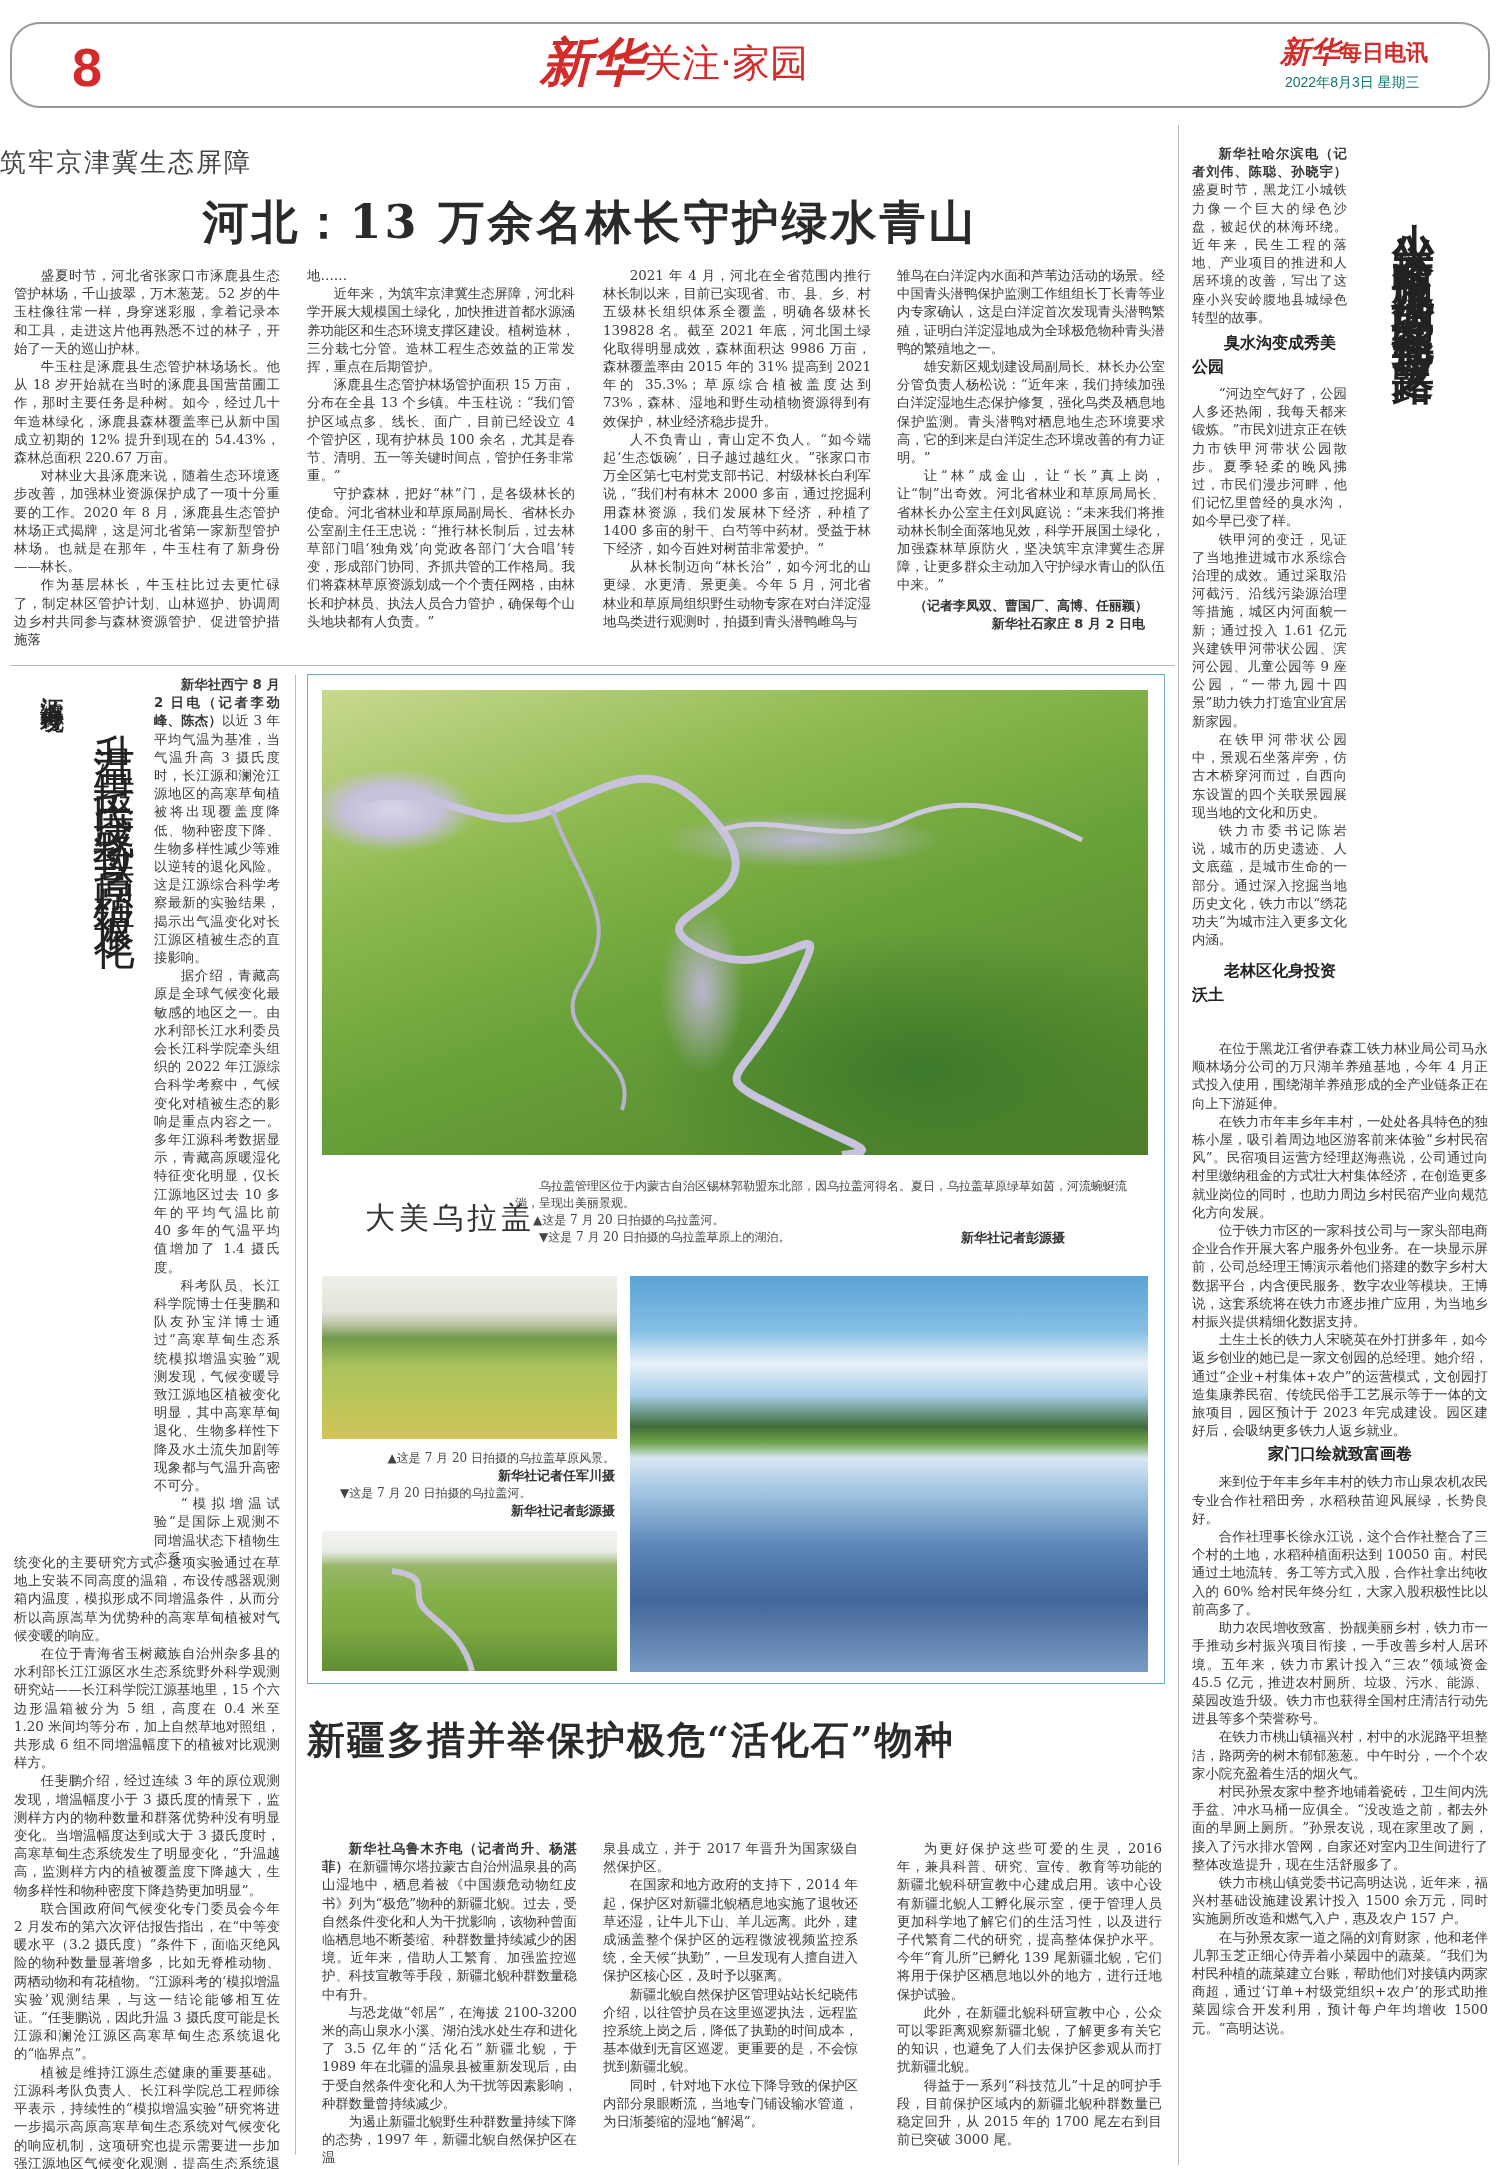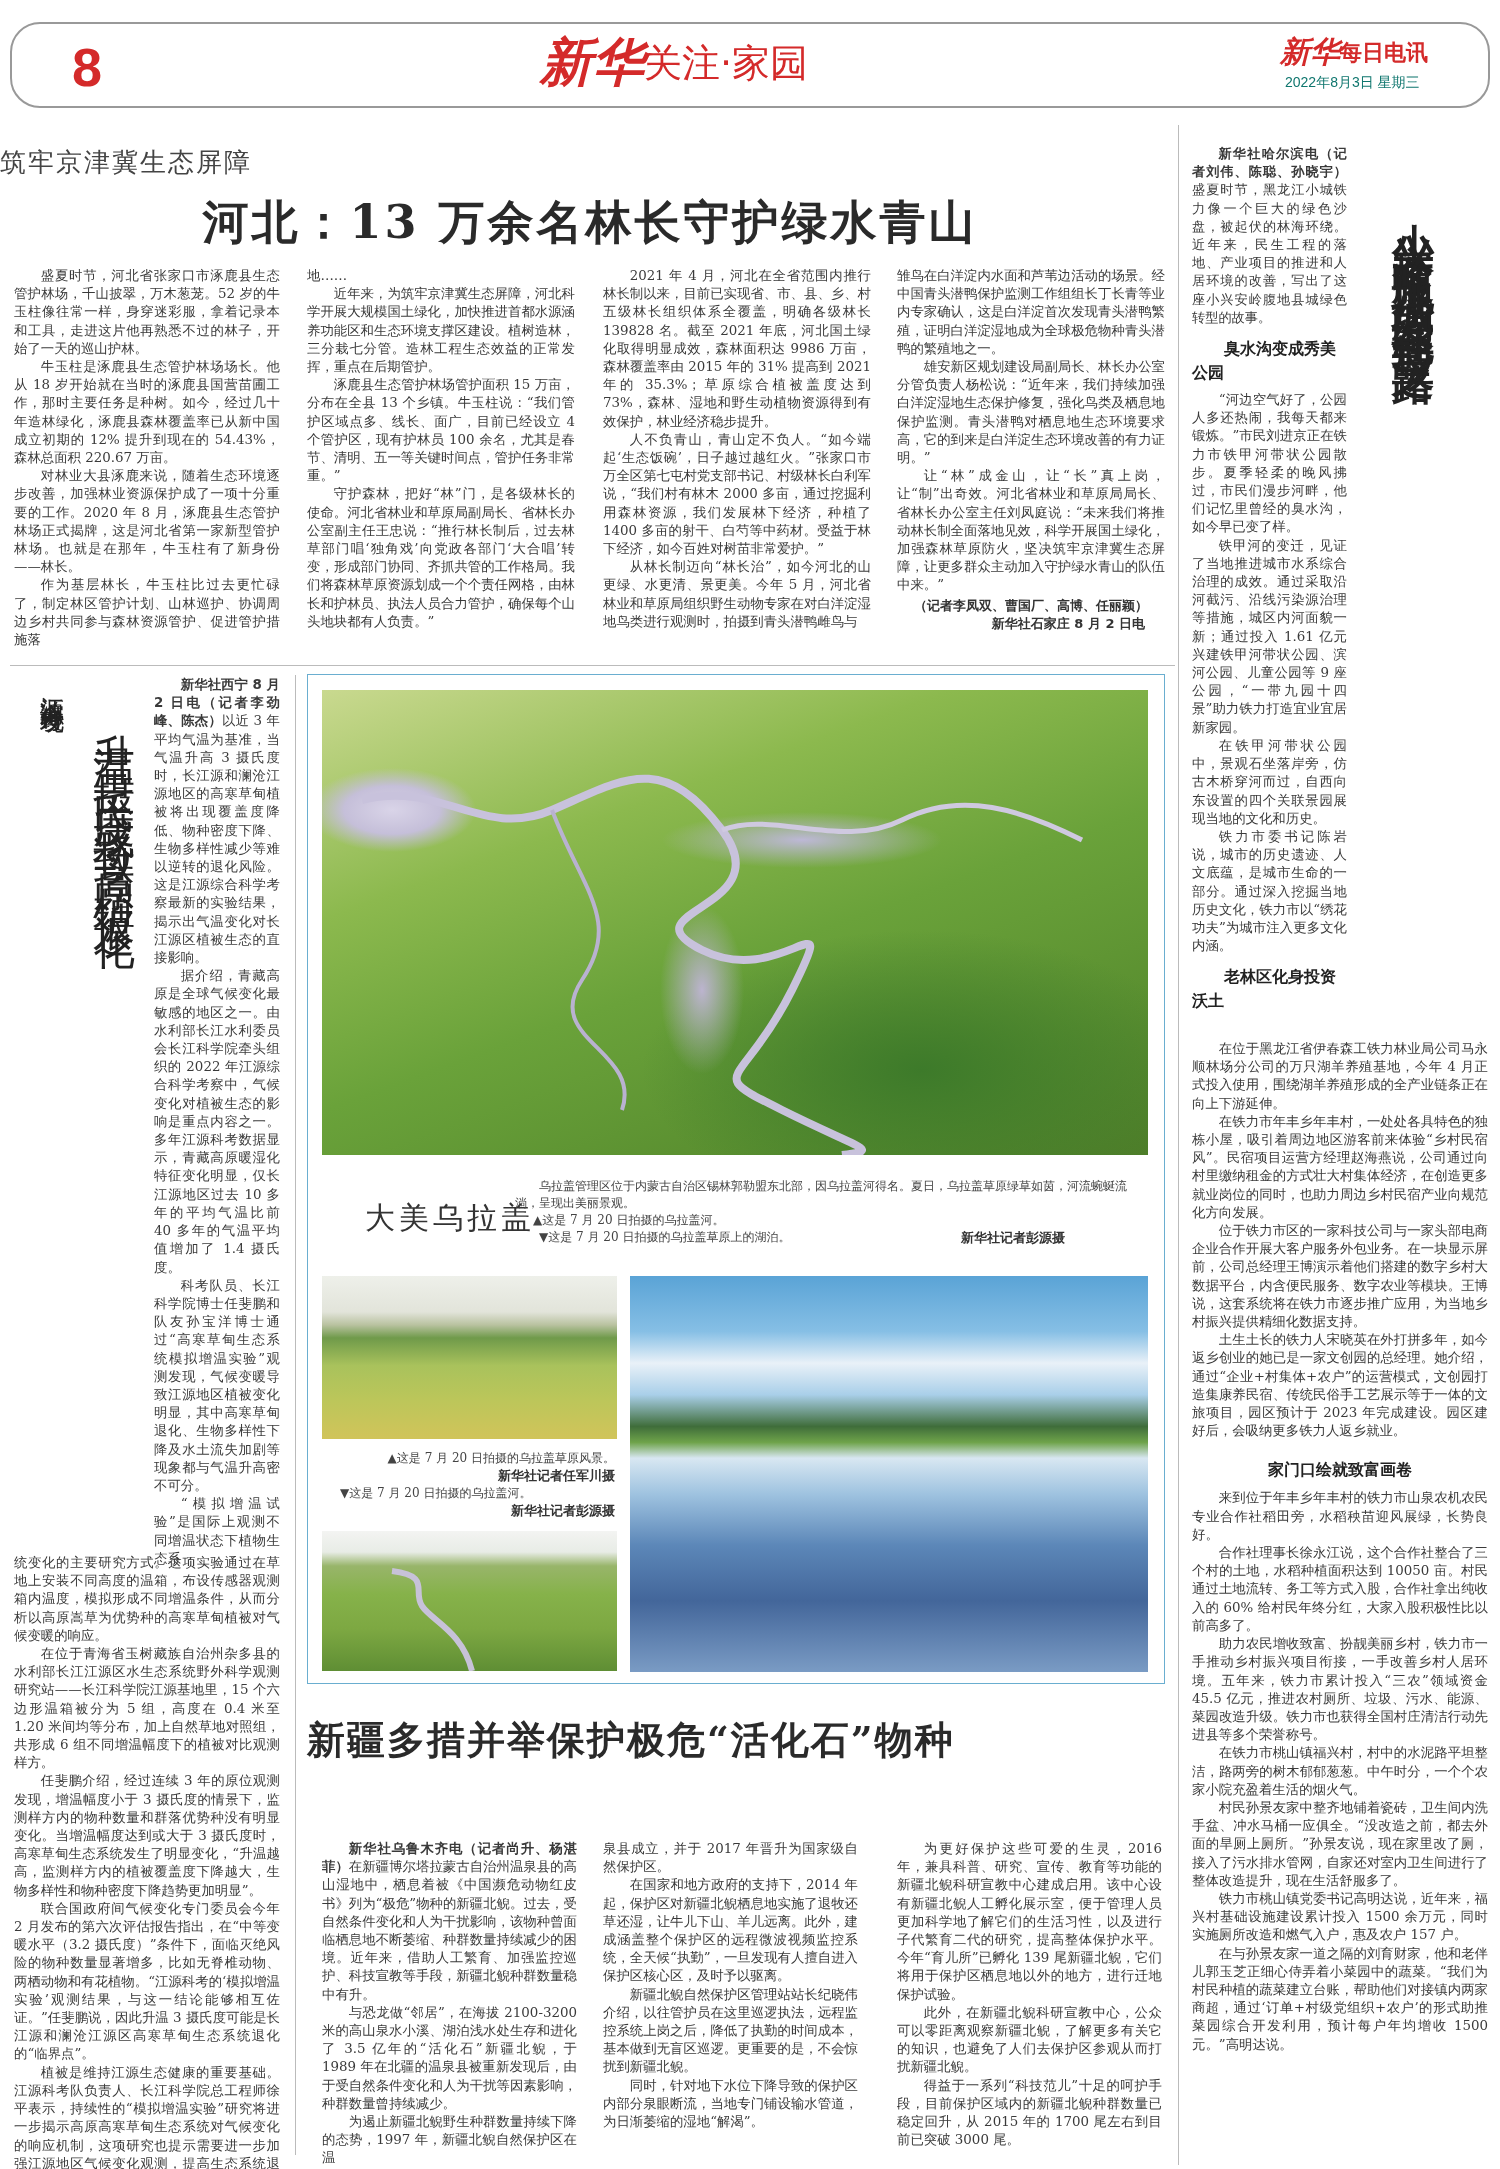--- a/index.html
+++ b/index.html
@@ -136,33 +136,33 @@
 <div class="col" style="left:897px;top:1840px;width:265px">
   <p class="p">为更好保护这些可爱的生灵，2016 年，兼具科普、研究、宣传、教育等功能的新疆北鲵科研宣教中心建成启用。该中心设有新疆北鲵人工孵化展示室，便于管理人员更加科学地了解它们的生活习性，以及进行子代繁育二代的研究，提高整体保护水平。今年“育儿所”已孵化 139 尾新疆北鲵，它们将用于保护区栖息地以外的地方，进行迁地保护试验。</p>
   <p class="p">此外，在新疆北鲵科研宣教中心，公众可以零距离观察新疆北鲵，了解更多有关它的知识，也避免了人们去保护区参观从而打扰新疆北鲵。</p>
   <p class="p">得益于一系列“科技范儿”十足的呵护手段，目前保护区域内的新疆北鲵种群数量已稳定回升，从 2015 年的 1700 尾左右到目前已突破 3000 尾。</p>
 </div>
 
 <div class="divider" style="left:1178px;top:125px;width:1px;height:2040px"></div>
 <div class="abs vtitle" style="left:1385px;top:190px;font-size:42px;font-weight:bold;letter-spacing:10px">小兴安岭腹地小城的绿色转型之路</div>
 <div class="col" style="left:1192px;top:145px;width:155px">
   <p class="p" style="font-size:13.2px"><span class="byline">新华社哈尔滨电（记者刘伟、陈聪、孙晓宇）</span><span>盛夏时节，黑龙江小城铁力像一个巨大的绿色沙盘，被起伏的林海环绕。近年来，民生工程的落地、产业项目的推进和人居环境的改善，写出了这座小兴安岭腹地县城绿色转型的故事。</span></p>
-  <p class="subhead" style="text-indent:2em;margin:10px 0 6px;line-height:24px">臭水沟变成秀美公园</p>
+  <p class="subhead" style="text-indent:2em;margin:4px 0 6px;line-height:24px">臭水沟变成秀美公园</p>
   <p class="p">“河边空气好了，公园人多还热闹，我每天都来锻炼。”市民刘进京正在铁力市铁甲河带状公园散步。夏季轻柔的晚风拂过，市民们漫步河畔，他们记忆里曾经的臭水沟，如今早已变了样。</p>
   <p class="p">铁甲河的变迁，见证了当地推进城市水系综合治理的成效。通过采取沿河截污、沿线污染源治理等措施，城区内河面貌一新；通过投入 1.61 亿元兴建铁甲河带状公园、滨河公园、儿童公园等 9 座公园，“一带九园十四景”助力铁力打造宜业宜居新家园。</p>
   <p class="p">在铁甲河带状公园中，景观石坐落岸旁，仿古木桥穿河而过，自西向东设置的四个关联景园展现当地的文化和历史。</p>
   <p class="p">铁力市委书记陈岩说，城市的历史遗迹、人文底蕴，是城市生命的一部分。通过深入挖掘当地历史文化，铁力市以“绣花功夫”为城市注入更多文化内涵。</p>
   <p class="subhead" style="text-indent:2em;margin:10px 0 6px;line-height:24px">老林区化身投资沃土</p>
 </div>
 <div class="col" style="left:1192px;top:1040px;width:296px">
   <p class="p">在位于黑龙江省伊春森工铁力林业局公司马永顺林场分公司的万只湖羊养殖基地，今年 4 月正式投入使用，围绕湖羊养殖形成的全产业链条正在向上下游延伸。</p>
   <p class="p">在铁力市年丰乡年丰村，一处处各具特色的独栋小屋，吸引着周边地区游客前来体验“乡村民宿风”。民宿项目运营方经理赵海燕说，公司通过向村里缴纳租金的方式壮大村集体经济，在创造更多就业岗位的同时，也助力周边乡村民宿产业向规范化方向发展。</p>
   <p class="p">位于铁力市区的一家科技公司与一家头部电商企业合作开展大客户服务外包业务。在一块显示屏前，公司总经理王博演示着他们搭建的数字乡村大数据平台，内含便民服务、数字农业等模块。王博说，这套系统将在铁力市逐步推广应用，为当地乡村振兴提供精细化数据支持。</p>
   <p class="p">土生土长的铁力人宋晓英在外打拼多年，如今返乡创业的她已是一家文创园的总经理。她介绍，通过“企业+村集体+农户”的运营模式，文创园打造集康养民宿、传统民俗手工艺展示等于一体的文旅项目，园区预计于 2023 年完成建设。园区建好后，会吸纳更多铁力人返乡就业。</p>
-  <p class="subhead" style="text-align:center;margin:20px 0 8px">家门口绘就致富画卷</p>
+  <p class="subhead" style="text-align:center;margin:4px 0 8px">家门口绘就致富画卷</p>
   <p class="p">来到位于年丰乡年丰村的铁力市山泉农机农民专业合作社稻田旁，水稻秧苗迎风展绿，长势良好。</p>
   <p class="p">合作社理事长徐永江说，这个合作社整合了三个村的土地，水稻种植面积达到 10050 亩。村民通过土地流转、务工等方式入股，合作社拿出纯收入的 60% 给村民年终分红，大家入股积极性比以前高多了。</p>
   <p class="p">助力农民增收致富、扮靓美丽乡村，铁力市一手推动乡村振兴项目衔接，一手改善乡村人居环境。五年来，铁力市累计投入“三农”领域资金 45.5 亿元，推进农村厕所、垃圾、污水、能源、菜园改造升级。铁力市也获得全国村庄清洁行动先进县等多个荣誉称号。</p>
   <p class="p">在铁力市桃山镇福兴村，村中的水泥路平坦整洁，路两旁的树木郁郁葱葱。中午时分，一个个农家小院充盈着生活的烟火气。</p>
   <p class="p">村民孙景友家中整齐地铺着瓷砖，卫生间内洗手盆、冲水马桶一应俱全。“没改造之前，都去外面的旱厕上厕所。”孙景友说，现在家里改了厕，接入了污水排水管网，自家还对室内卫生间进行了整体改造提升，现在生活舒服多了。</p>
   <p class="p">铁力市桃山镇党委书记高明达说，近年来，福兴村基础设施建设累计投入 1500 余万元，同时实施厕所改造和燃气入户，惠及农户 157 户。</p>
   <p class="p">在与孙景友家一道之隔的刘育财家，他和老伴儿郭玉芝正细心侍弄着小菜园中的蔬菜。“我们为村民种植的蔬菜建立台账，帮助他们对接镇内两家商超，通过‘订单+村级党组织+农户’的形式助推菜园综合开发利用，预计每户年均增收 1500 元。”高明达说。</p>
 </div>
 
 </body></html>

